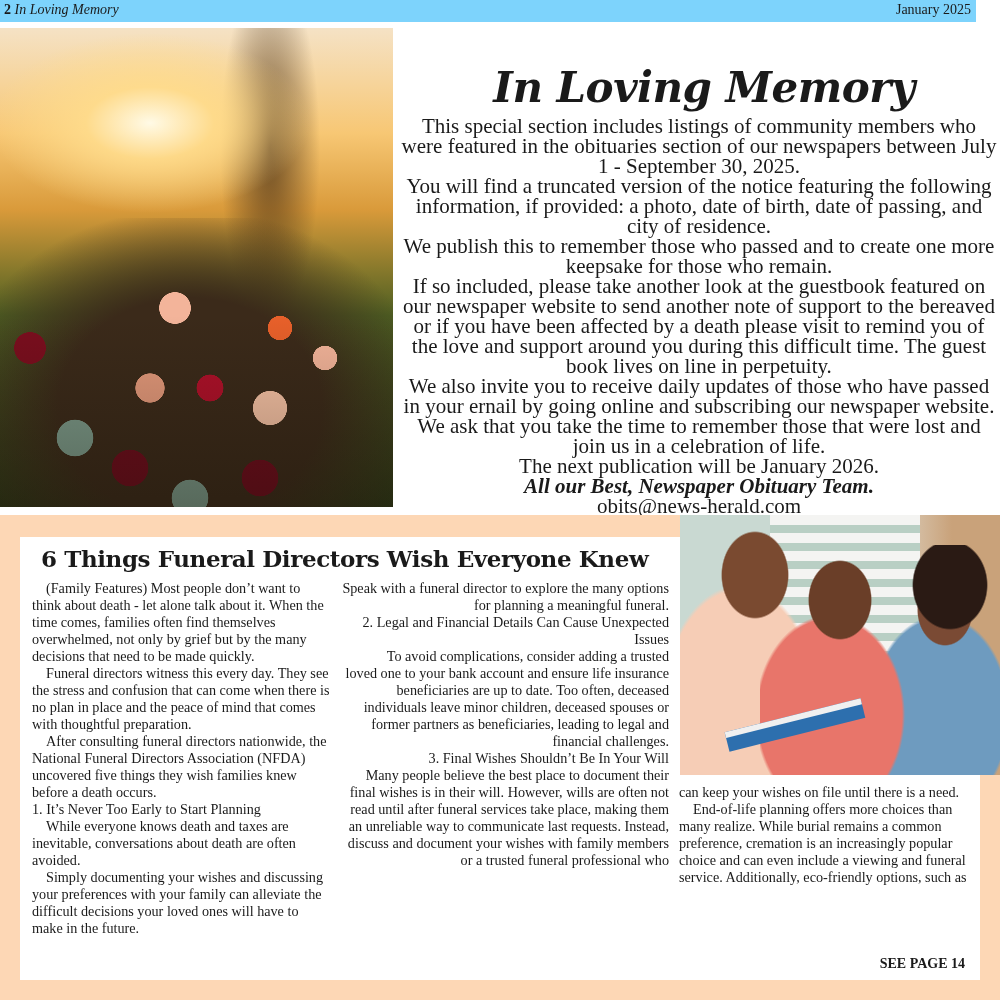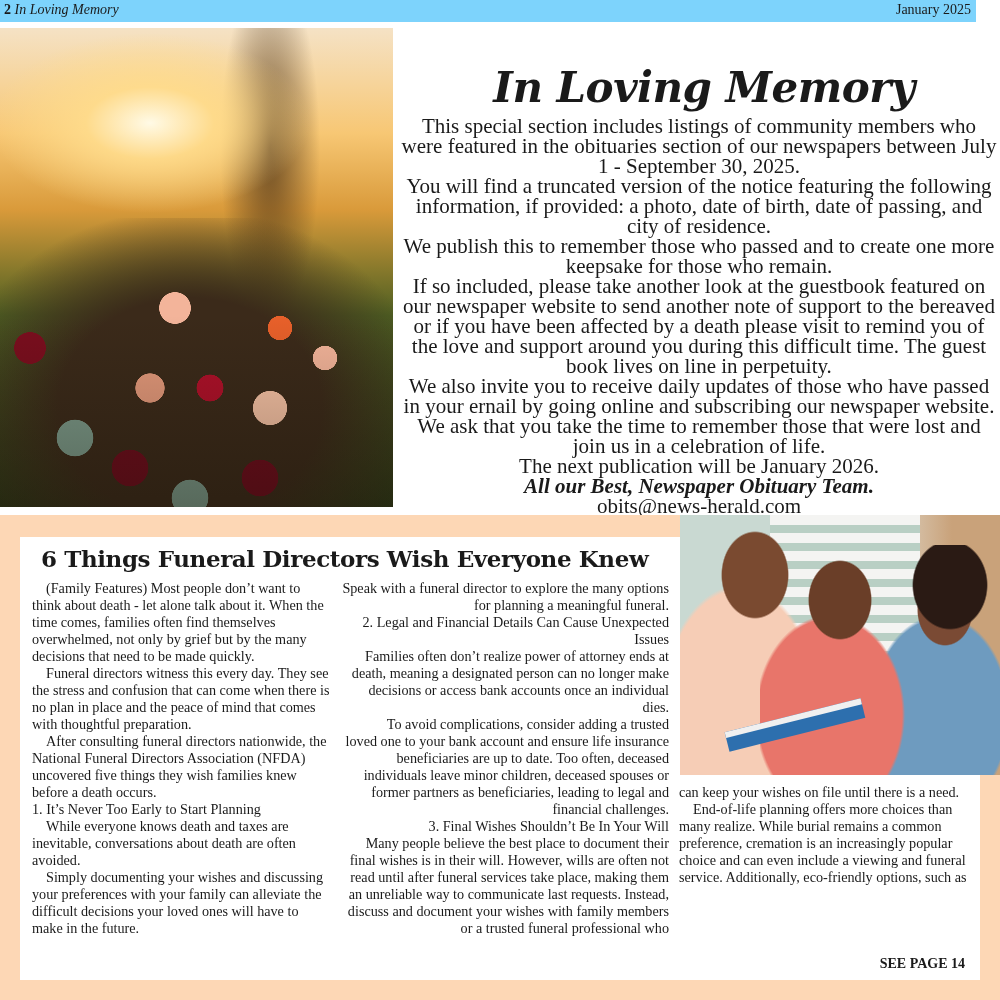--- a/index.html
+++ b/index.html
@@ -126,21 +126,20 @@
   <p class="ind">Funeral directors witness this every day. They see the stress and confusion that can come when there is no plan in place and the peace of mind that comes with thoughtful preparation.</p>
   <p class="ind">After consulting funeral directors nationwide, the National Funeral Directors Association (NFDA) uncovered five things they wish families knew before a death occurs.</p>
   <p class="sub">1. It’s Never Too Early to Start Planning</p>
   <p class="ind">While everyone knows death and taxes are inevitable, conversations about death are often avoided.</p>
   <p class="ind">Simply documenting your wishes and discussing your preferences with your family can alleviate the difficult decisions your loved ones will have to make in the future.</p>
 </div>
 
 <div class="col col2">
   <p>Speak with a funeral director to explore the many options for planning a meaningful funeral.</p>
   <p class="sub">2. Legal and Financial Details Can Cause Unexpected Issues</p>
-  <p class="ind">Families often don’t realize power of attorney ends at death, meaning a designated person can no longer make decisions or access bank accounts once an individual dies.</p>
   <p class="ind">To avoid complications, consider adding a trusted loved one to your bank account and ensure life insurance beneficiaries are up to date. Too often, deceased individuals leave minor children, deceased spouses or former partners as beneficiaries, leading to legal and financial challenges.</p>
   <p class="sub">3. Final Wishes Shouldn’t Be In Your Will</p>
   <p class="ind">Many people believe the best place to document their final wishes is in their will. However, wills are often not read until after funeral services take place, making them an unreliable way to communicate last requests. Instead, discuss and document your wishes with family members or a trusted funeral professional who</p>
 </div>
 
 <div class="col col3">
   <p>can keep your wishes on file until there is a need.</p>
   <p class="ind">End-of-life planning offers more choices than many realize. While burial remains a common preference, cremation is an increasingly popular choice and can even include a viewing and funeral service. Additionally, eco-friendly options, such as</p>
 </div>
 

